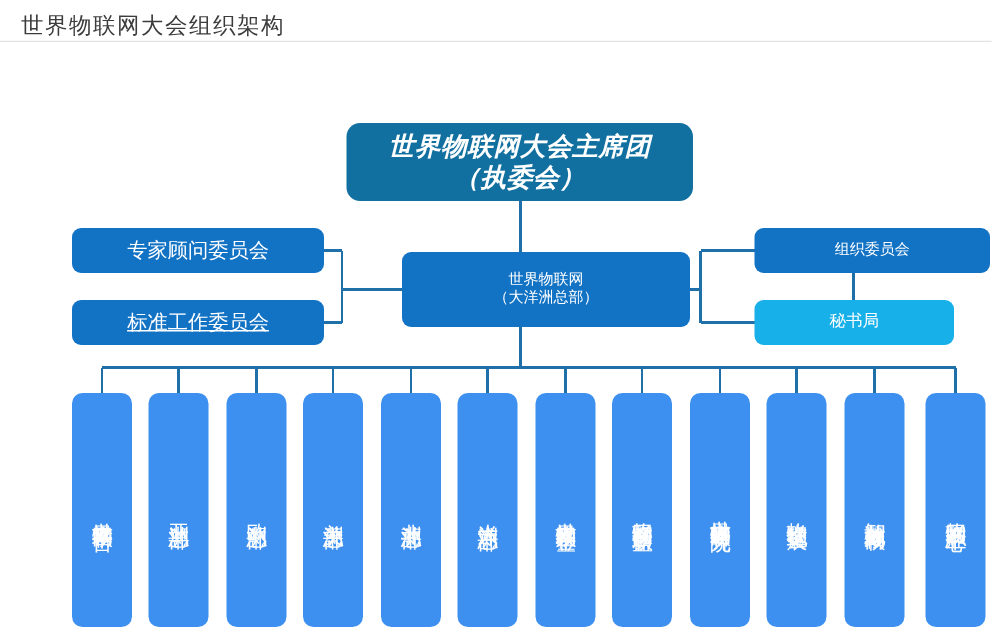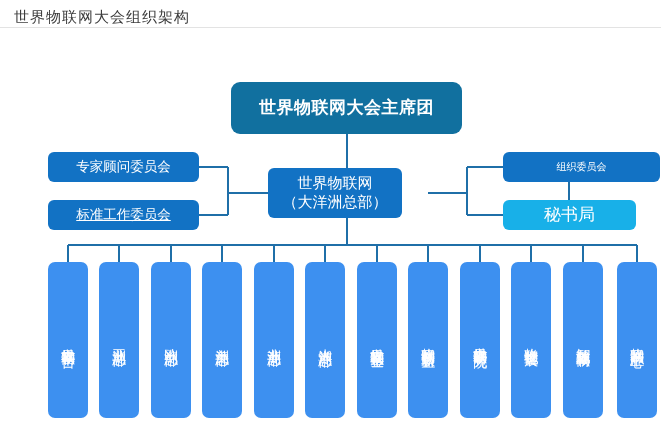--- a/index.html
+++ b/index.html
@@ -46,48 +46,49 @@
     line-height:1.25;
   }
 
   
   #node-presidium{
     left:231px;top:42px;width:231px;height:52px;
     background:#11709f;
     border-radius:9px;
     font-size:17px;font-weight:bold;
     letter-spacing:0.5px;
+    font-style:italic;
   }
 
   
   #node-hq{
-    left:268px;top:128px;width:134px;height:50px;
+    left:268px;top:128px;width:192px;height:50px;
     background:#1272c4;
-    font-size:15px;
+    font-size:10px;
   }
 
   
   .node-left{
-    left:48px;width:151px;height:30px;
+    left:48px;width:168px;height:30px;
     background:#1272c4;
     font-size:13.5px;
   }
   #node-expert{top:112px;}
   #node-standard{top:160px;text-decoration:underline;}
 
   
   #node-org{
     left:503px;top:112px;width:157px;height:30px;
     background:#1272c4;
     font-size:10px;
   }
   #node-secretariat{
     left:503px;top:160px;width:133px;height:30px;
     background:#18b0e8;
-    font-size:17px;
+    font-size:11px;
   }
 
   
   .node-bottom{
     top:222px;width:40px;height:156px;
     background:#3d90f0;
     border-radius:7px;
     font-size:14px;
     writing-mode:vertical-rl;
     text-orientation:upright;
@@ -140,20 +141,21 @@
       <line x1="467" y1="127" x2="503" y2="127"></line>
       <line x1="467" y1="175" x2="503" y2="175"></line>
 
       <line x1="569" y1="142" x2="569" y2="160"></line>
     </g>
   </svg>
 
   <div class="node" id="node-presidium">
     <div>
       <div>世界物联网大会主席团</div>
+      <div>（执委会）</div>
     </div>
   </div>
 
   <div class="node" id="node-hq">
     <div>
       <div>世界物联网</div>
       <div>（大洋洲总部）</div>
     </div>
   </div>
 

